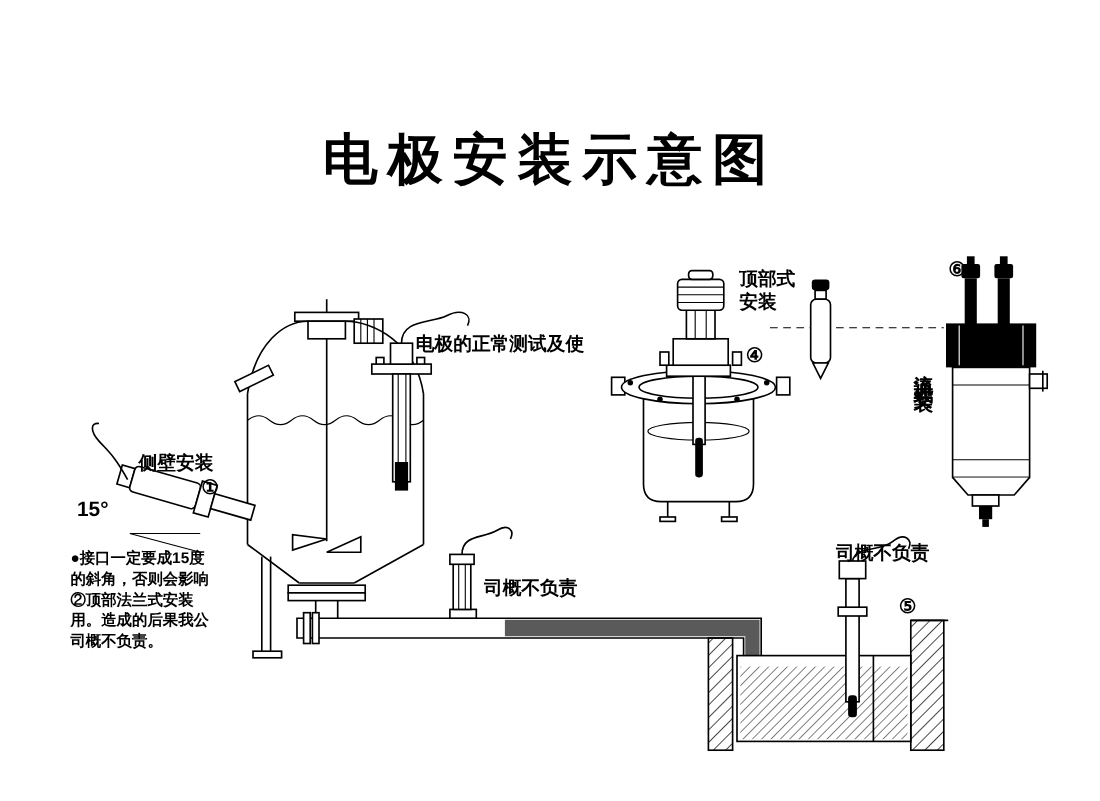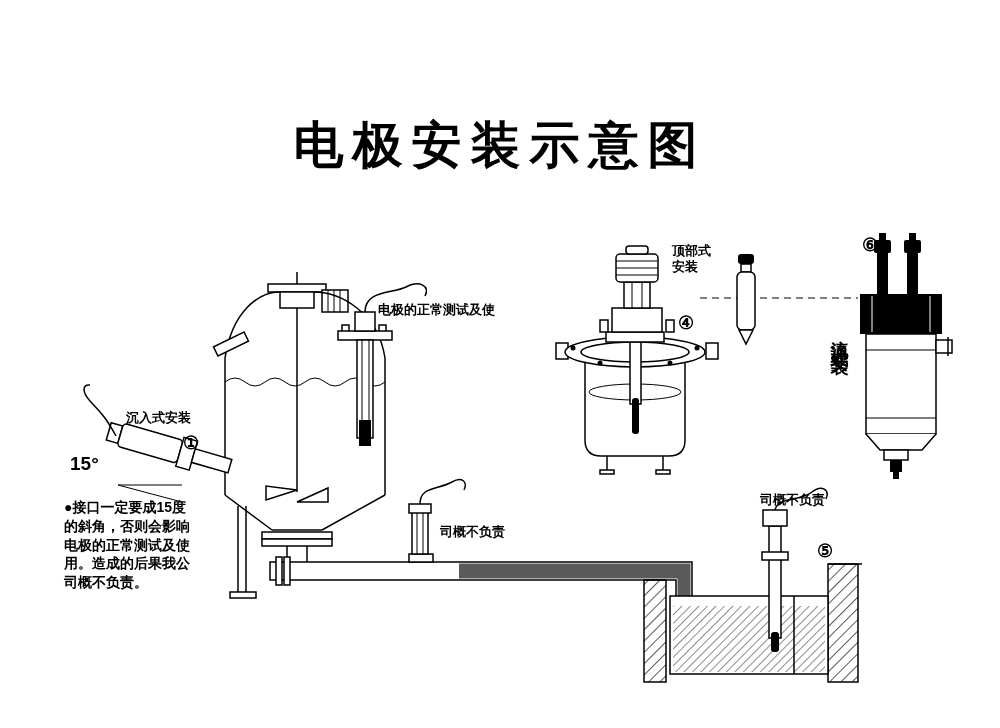--- a/index.html
+++ b/index.html
@@ -11,21 +11,21 @@
     overflow: hidden;
   }
   .canvas { position:relative; width:1000px; height:728px; background: var(--background,#fff); margin-top: 40px; }
   .title {
     position:absolute; left:0; right:0; top:72px;
     text-align:center;
     font-family:"DejaVu Serif", serif;
     font-weight:700; font-size:50px; letter-spacing:9px;
   }
   .label {
-    position:absolute; font-weight:700; font-size:13px;
+    position:absolute; font-weight:700; font-size:17px;
     line-height:1.25; white-space:pre-line;
   }
   .num { font-size:18px; }
   .angle-label { font-size:19px; }
   .vertical { writing-mode:vertical-rl; letter-spacing:4px; font-size:18px; }
   .warning {
     position:absolute; left:64px; top:458px; width:150px;
     font-size:14px; font-weight:700; line-height:1.34; white-space:pre-line;
   }
   svg.art { position:absolute; left:0; top:0; }
@@ -192,36 +192,36 @@
       <line x1="948" y1="297" x2="948" y2="316"></line>
       <path class="w" d="M866,394 L880,410 L922,410 L936,394"></path>
       <rect class="w" x="884" y="410" width="24" height="10"></rect>
       <rect class="b" x="890" y="420" width="12" height="12"></rect>
       <rect class="b" x="893" y="432" width="6" height="7"></rect>
     </g>
   </svg>
 
   <h1 class="title">电极安装示意图</h1>
 
-  <div class="label" style="left:126px; top:370px;">沉入式安装</div>
+  <div class="label" style="left:126px; top:370px;">侧壁安装</div>
   <div class="label num" style="left:183px; top:392px;">①</div>
   <div class="label angle-label" style="left:70px; top:412px;">15°</div>
 
   <div class="label" style="left:378px; top:262px;">电极的正常测试及使</div>
 
   <div class="label" style="left:440px; top:484px;">司概不负责</div>
 
   <div class="label" style="left:672px; top:203px;">顶部式
 安装</div>
   <div class="label num" style="left:678px; top:272px;">④</div>
 
   <div class="label" style="left:760px; top:452px;">司概不负责</div>
   <div class="label num" style="left:817px; top:500px;">⑤</div>
 
   <div class="label num" style="left:862px; top:194px;">⑥</div>
   <div class="label vertical" style="left:828px; top:286px;">流通式安装</div>
 
   <div class="warning">●接口一定要成15度
 的斜角，否则会影响
-电极的正常测试及使
+②顶部法兰式安装
 用。造成的后果我公
 司概不负责。</div>
 </div>
 
 </body></html>

